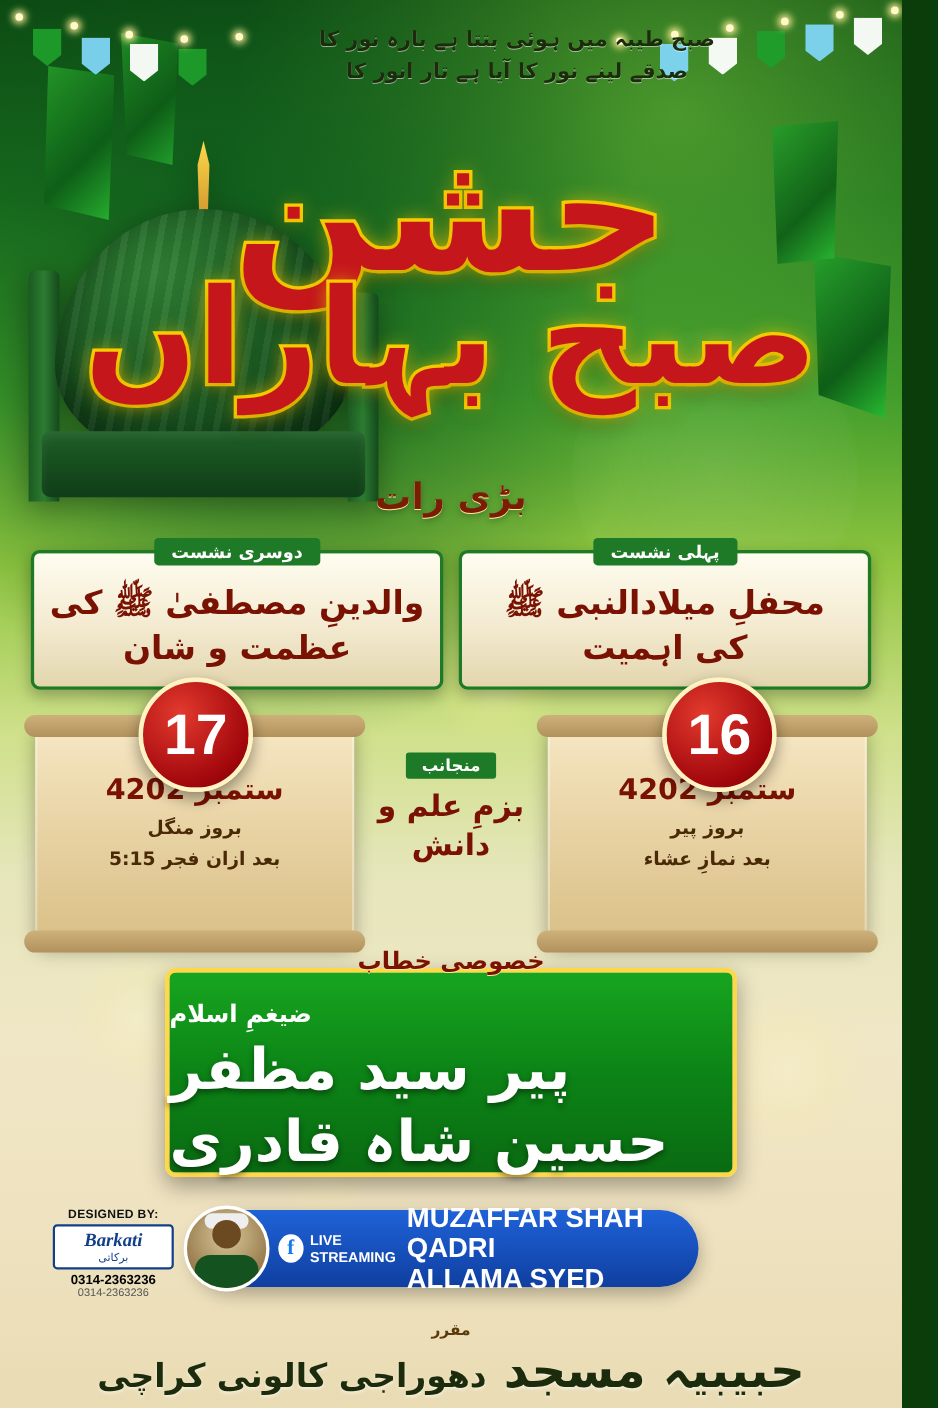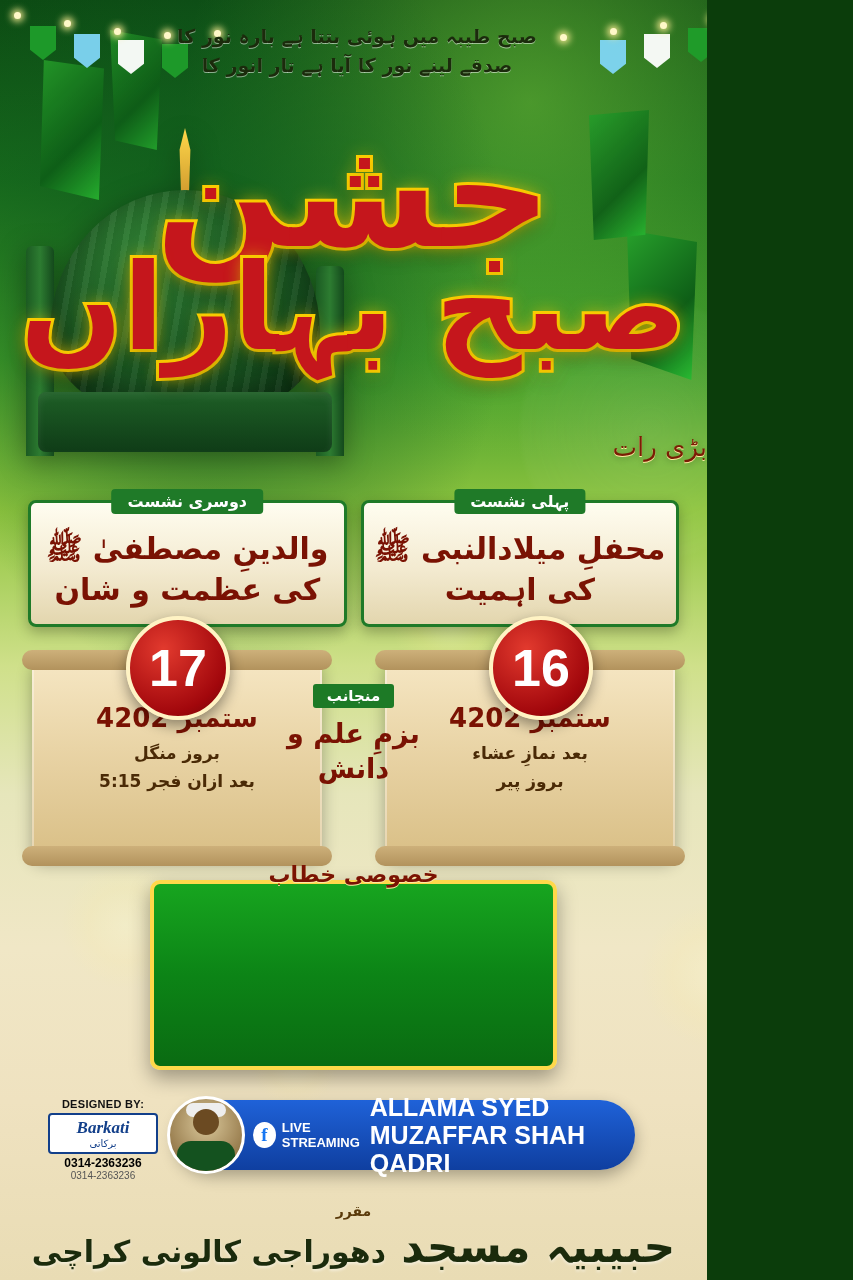--- a/index.html
+++ b/index.html
@@ -4,21 +4,21 @@
 <style>
   * { box-sizing: border-box; margin: 0; padding: 0; }
   html, body {
     width: 853px; height: 1280px;
     font-family: "Liberation Sans", sans-serif;
     overflow: hidden;
     background: #0b3d0b;
   }
   #poster {
     position: relative;
-    width: 707px; height: 1280px;
+    width: 820px; height: 1280px;
     overflow: hidden;
     background:
       radial-gradient(ellipse 60% 45% at 30% 22%, rgba(16,90,30,0.85) 0%, rgba(10,60,20,0.0) 70%),
       radial-gradient(ellipse 70% 40% at 75% 8%, rgba(120,200,60,0.55) 0%, rgba(30,90,30,0) 70%),
       linear-gradient(180deg, #0c4a13 0%, #176b1c 14%, #3e9a2a 28%, #8fc53f 40%, #cfe08a 52%, #e6e6bb 62%, #f0e7c6 74%, #efe2c0 86%, #e9dcb4 100%);
   }
 
   
   .bokeh {
     position: absolute; border-radius: 50%;
@@ -112,21 +112,22 @@
     -webkit-text-stroke: 6px #ffd000;
     paint-order: stroke fill;
     text-shadow:
       0 0 18px rgba(255,210,0,.8),
       0 8px 18px rgba(0,0,0,.35);
   }
   .title small { display:block; font-size: 120px; margin-top:-24px; }
 
   .subtitle {
     position: absolute; left: 0; right: 0; top: 432px;
-    font-size: 26px; font-weight: normal;
+    text-align: center;
+    font-size: 33px; font-weight: bold;
     color: #7a1d04;
     text-shadow: 0 1px 0 #ffe9a0, 0 2px 6px rgba(0,0,0,.25);
   }
 
   
   .sessions {
     position: absolute; left: 28px; right: 28px; top: 500px;
     display: flex; justify-content: space-between; gap: 14px;
   }
   .session {
@@ -353,34 +354,36 @@
         <span>ستمبر 2024</span>
         <span class="sm">بروز منگل</span>
         <span class="sm">بعد ازان فجر 5:15</span>
       </div>
     </div>
     <div class="badge l">17</div>
 
     <div class="scroll right">
       <div class="txt urdu">
         <span>ستمبر 2024</span>
+        <span class="sm">بروز پیر</span>
         <span class="sm">بعد نمازِ عشاء</span>
-        <span class="sm">بروز پیر</span>
       </div>
     </div>
     <div class="badge r">16</div>
 
     <div class="mid-ribbon urdu">
       <div class="pill">منجانب</div>
       <div class="mtxt">بزمِ علم و دانش</div>
     </div>
   </div>
 
   <div class="speaker urdu">
     <div class="khas">خصوصی خطاب</div>
+    <div class="zia">ضیغمِ اسلام</div>
+    <div class="name">پیر سید مظفر حسین شاہ قادری</div>
   </div>
 
   <div class="designer">
     <div class="lbl">DESIGNED BY:</div>
     <div class="card">
       <div class="brand">Barkati</div>
       <div class="sub urdu">بركاتى</div>
     </div>
     <div class="phone">0314-2363236</div>
     <div class="phone2">0314-2363236</div>
@@ -388,22 +391,22 @@
 
   <div class="livebar">
     <div class="photo">
       <div class="turban"></div>
       <div class="head"></div>
       <div class="body"></div>
     </div>
     <div class="fb">f</div>
     <div class="livelbl">LIVE<br>STREAMING</div>
     <div class="livename">
+      <div>MUZAFFAR SHAH QADRI</div>
       <div>ALLAMA SYED</div>
-      <div>MUZAFFAR SHAH QADRI</div>
     </div>
   </div>
 
   <div class="footer urdu">
     <div class="logo">مقرر</div>
     <div class="venue">
       <span>حبیبیہ مسجد</span>
       <span class="sm">دھوراجی کالونی کراچی</span>
     </div>
   </div>

